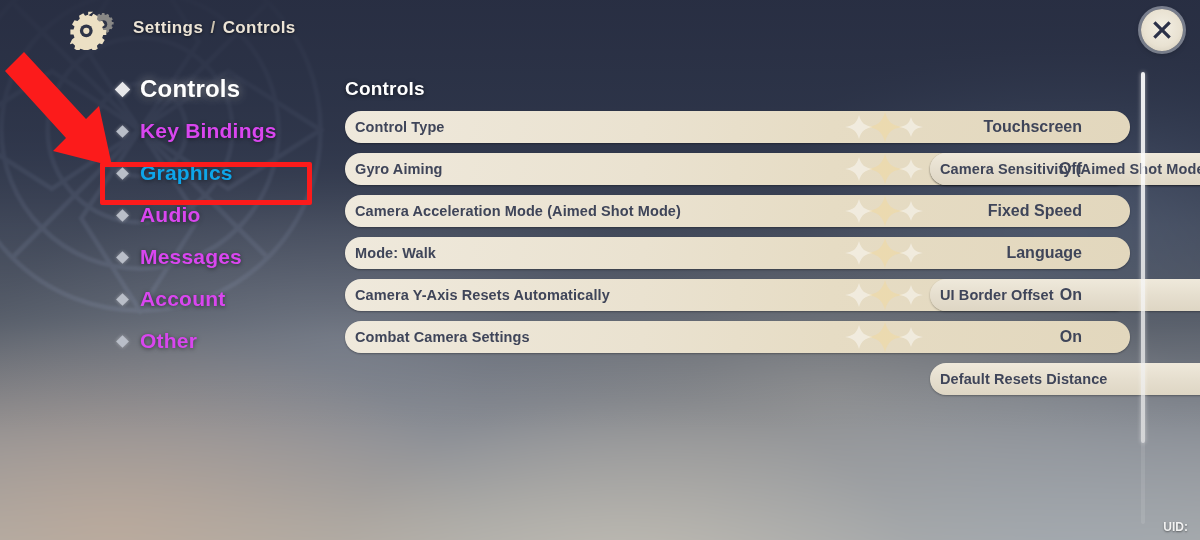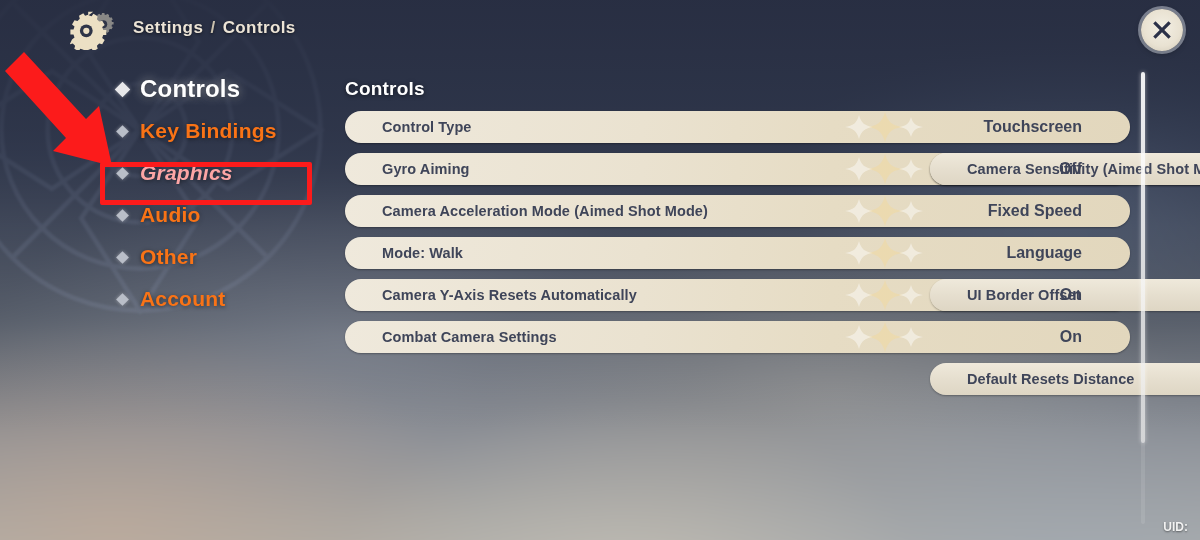--- a/index.html
+++ b/index.html
@@ -65,29 +65,29 @@
   }
   .nav-diamond {
     position:absolute; left:118px;
     width:9px; height:9px; background:#b9bec8; transform:rotate(45deg);
     box-shadow:0 0 4px rgba(255,255,255,0.4);
   }
   .nav-item.active .nav-diamond { background:#e8e8ea; width:11px; height:11px; left:117px; }
   .nav-label {
     margin-left:22px;
     font-size:21px; font-weight:700; letter-spacing:0.2px;
-    color:#f97316;
+    color:#d946ef;
     text-shadow:0 1px 4px rgba(0,0,0,0.5);
     white-space:nowrap;
   }
   .nav-item.active .nav-label {
     font-size:24px; color:#ffffff;
     text-shadow:0 0 10px rgba(255,255,255,0.5), 0 1px 4px rgba(0,0,0,0.55);
   }
-  .nav-item.emphasis .nav-label { color:#fca5a5;font-style:italic; }
+  .nav-item.emphasis .nav-label { color:#0ea5e9; }
 
   
   #content { position:absolute; left:345px; top:78px; width:790px; z-index:5; }
   #content-title {
     font-size:19px; font-weight:700; color:#ffffff;
     text-shadow:0 1px 4px rgba(0,0,0,0.55);
     margin-bottom:11px; letter-spacing:0.2px;
   }
 
   .row {
@@ -101,21 +101,21 @@
   }
   .row.dropdown {
     background:linear-gradient(100deg,#efe9dc 0%,#eae2d0 38%,#e6dcc4 62%,#e2d7bd 100%);
   }
   
   .sparkle { position:absolute; top:0; height:32px; width:130px; left:500px; pointer-events:none; }
   .sparkle svg { width:100%; height:100%; }
 
   .row-label {
     position:relative; z-index:2;
-    padding-left:37px; font-size:14.5px; font-weight:700;
+    padding-left:10px; font-size:14.5px; font-weight:700;
     color:#3f4559; letter-spacing:0.1px; white-space:nowrap;
   }
 
   
   .row-value {
     position:absolute; right:48px; z-index:2;
     font-size:16px; font-weight:700; color:#3f4559;
   }
   .caret { position:absolute; right:22px; z-index:2; width:0; height:0;
     border-left:8px solid transparent; border-right:8px solid transparent;
@@ -215,25 +215,29 @@
     <div class="nav-item emphasis">
       <span class="nav-diamond"></span>
       <span class="nav-label">Graphics</span>
     </div>
     <div class="nav-item">
       <span class="nav-diamond"></span>
       <span class="nav-label">Audio</span>
     </div>
     <div class="nav-item">
       <span class="nav-diamond"></span>
+      <span class="nav-label">Messages</span>
+    </div>
+    <div class="nav-item">
+      <span class="nav-diamond"></span>
+      <span class="nav-label">Account</span>
+    </div>
+    <div class="nav-item">
+      <span class="nav-diamond"></span>
       <span class="nav-label">Other</span>
-    </div>
-    <div class="nav-item">
-      <span class="nav-diamond"></span>
-      <span class="nav-label">Account</span>
     </div>
   </nav>
 
 <section id="content">
   <div id="content-title">Controls</div>
   <div id="rows-container">
       <div class="row dropdown">
         <span class="sparkle"><svg viewBox="0 0 130 32">
             <g fill="#f0d8a0" opacity="0.55">
               <path d="M40 1 C43 12 48 15 59 16 C48 17 43 20 40 31 C37 20 32 17 21 16 C32 15 37 12 40 1 Z"></path>

